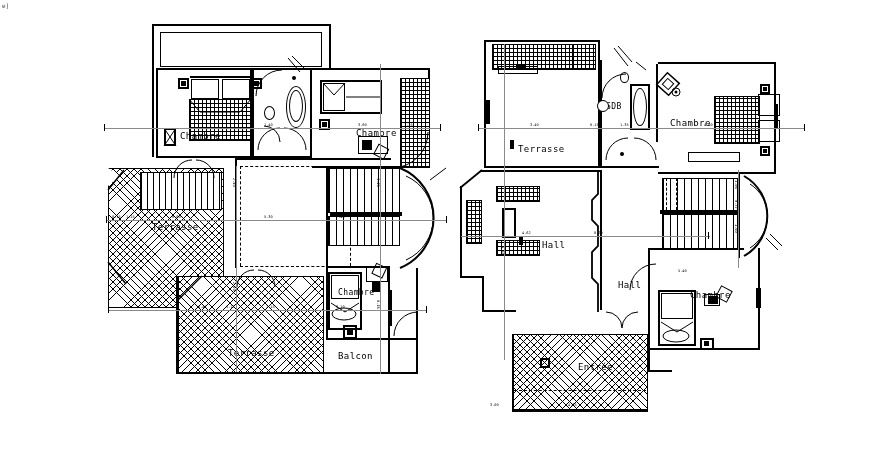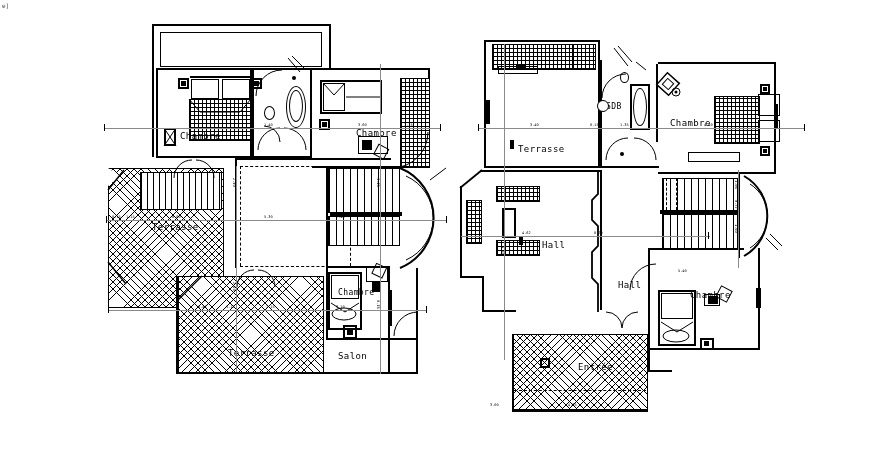--- a/index.html
+++ b/index.html
@@ -201,21 +201,21 @@
     <div class="sq" style="left:372px;top:281px;width:9px;height:11px;"></div>
     <svg class="ov" width="460" height="461">
       <rect x="374" y="265" width="11" height="11" fill="none" stroke="#000" stroke-width="1" transform="rotate(25 379 270)"></rect>
       <path d="M394,336 A24,24 0 0 1 418,312" fill="none" stroke="#000" stroke-width="1"></path>
     </svg>
     <div class="w" style="left:390px;top:290px;width:1.5px;height:36px;"></div>
     <div class="w" style="left:416px;top:268px;width:1.5px;height:106px;"></div>
 
     <div class="w" style="left:326px;top:338px;width:92px;height:1.8px;"></div>
     <div class="w" style="left:326px;top:372px;width:92px;height:1.5px;"></div>
-    <div class="rl" style="left:338px;top:351px;">Salon</div>
+    <div class="rl" style="left:338px;top:351px;">Balcon</div>
 
     <div class="dimline" style="left:104px;top:128px;width:336px;"></div>
     <div class="dimline" style="left:106px;top:220px;width:340px;"></div>
     <div class="dimline" style="left:108px;top:310px;width:318px;"></div>
     <div class="dimlinev" style="left:236px;top:166px;height:206px;"></div>
     <div class="dimlinev" style="left:380px;top:64px;height:310px;"></div>
 
     <div class="dm" style="left:112px;top:214px;">0.15</div>
     <div class="dm" style="left:126px;top:214px;">1.15</div>
     <div class="dm" style="left:172px;top:214px;">0.60</div>

